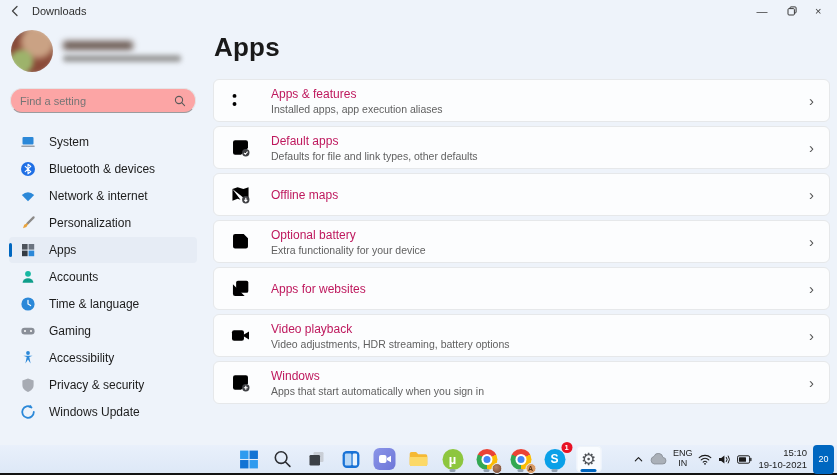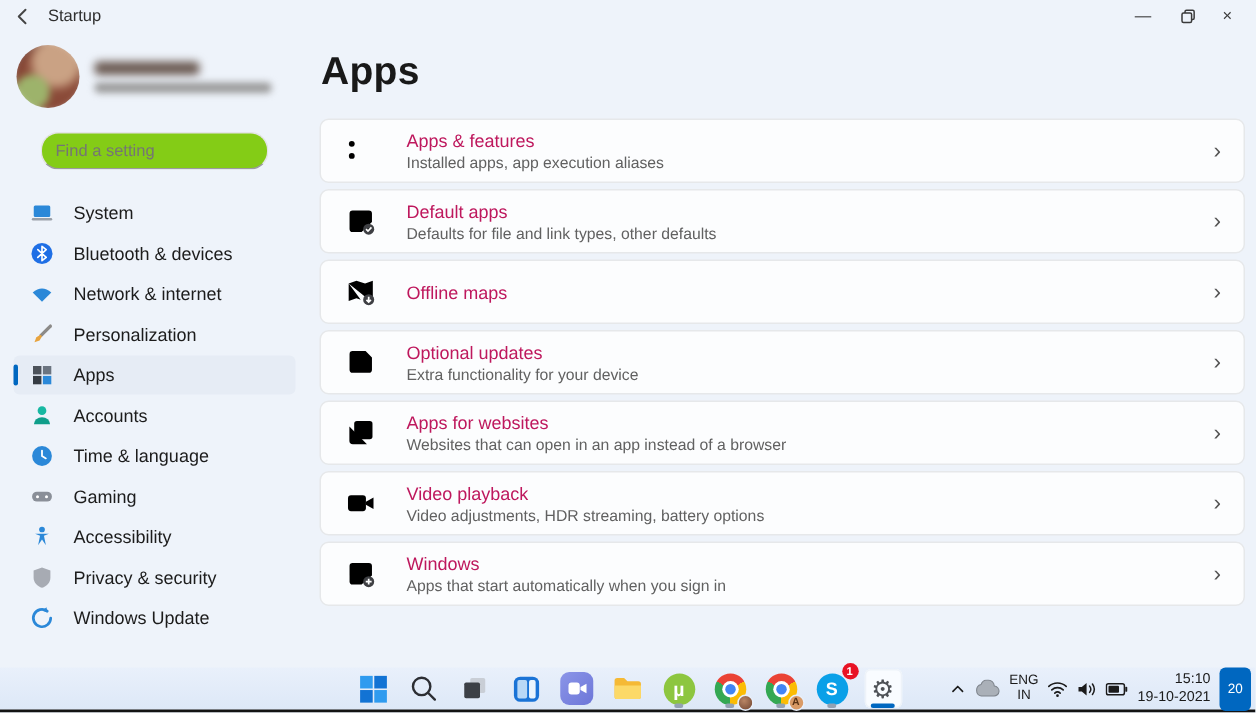--- a/index.html
+++ b/index.html
@@ -21,22 +21,22 @@
   .profile{display:flex;align-items:center;gap:10px;margin:8px 2px 16px 2px;}
   .avatar{width:42px;height:42px;border-radius:50%;overflow:hidden;position:relative;flex:0 0 auto;}
   .avatar .ph{position:absolute;inset:-3px;border-radius:50%;filter:blur(2.5px);
     background:
       radial-gradient(circle at 28% 72%, #9db36b 0 22%, transparent 26%),
       radial-gradient(circle at 62% 30%, #caa284 0 30%, transparent 45%),
       radial-gradient(circle at 50% 60%, #8a4a38 0 55%, #5f2f26 80%);}
   .pr-lines{display:flex;flex-direction:column;gap:5px;}
   .blur-name{width:70px;height:9px;border-radius:3px;background:#6b5a52;filter:blur(3px);}
   .blur-mail{width:118px;height:7px;border-radius:3px;background:#9a9a9a;filter:blur(2.5px);}
-  .searchbox{height:23px;background:#84cc16;border:1px solid #e4e4e6;border-bottom:1px solid #9b9b9e;
-    border-radius:12px;display:flex;align-items:center;padding:0 9px;margin:0 18px;}
+  .searchbox{height:23px;background:#fca5a5;border:1px solid #e4e4e6;border-bottom:1px solid #9b9b9e;
+    border-radius:12px;display:flex;align-items:center;padding:0 9px;margin:0 1px;}
   .searchbox input{border:0;outline:0;background:transparent;flex:1;font-size:11px;color:#5c5c5c;
     font-family:"Liberation Sans",sans-serif;padding:0;}
   .nav{margin-top:16px;display:flex;flex-direction:column;gap:1px;}
   .nav-item{display:flex;align-items:center;gap:13px;height:26px;padding:0 11px;border-radius:4px;
     font-size:12px;color:#1c1c1c;position:relative;cursor:default;}
   .nav-item.selected{background:#e6ecf5;}
   .nav-item.selected::before{content:"";position:absolute;left:0;top:6px;width:3px;height:14px;
     border-radius:3px;background:#0067c0;}
   .nav-ic{width:16px;height:16px;flex:0 0 auto;}
   
@@ -86,21 +86,21 @@
 </style>
 </head>
 <body>
 
 <div class="titlebar">
   <div class="back-btn">
     <svg width="12" height="12" viewBox="0 0 12 12">
         <path d="M8 1.5 L3.5 6 L8 10.5" stroke="#454545" stroke-width="1.3" fill="none" stroke-linecap="round" stroke-linejoin="round"></path>
       </svg>
   </div>
-  <span class="tb-title">Startup</span>
+  <span class="tb-title">Downloads</span>
   <div class="win-controls">
     <div class="wc">—</div>
     <div class="wc">
       <svg width="10" height="10" viewBox="0 0 10 10">
           <rect x="1" y="2.6" width="6.4" height="6.4" rx="1" fill="none" stroke="#3a3a3a" stroke-width="1"></rect>
           <path d="M3 2.6 V1.9 a1 1 0 0 1 1-1 h4.1 a1 1 0 0 1 1 1 V6 a1 1 0 0 1 -1 1 h-.7" fill="none" stroke="#3a3a3a" stroke-width="1"></path>
         </svg>
     </div>
     <div class="wc close">×</div>
   </div>
@@ -260,35 +260,34 @@
       </div>
     <span class="chev">›</span>
   </div>
 
   <div class="card">
     <svg class="card-ic" viewBox="0 0 20 20">
         <path d="M12.8 3.5 h-7.5 a1.8 1.8 0 0 0 -1.8 1.8 v9 a1.8 1.8 0 0 0 1.8 1.8 h9.4 a1.8 1.8 0 0 0 1.8 -1.8 V7.2 M3.5 9.8 h13 M10 3.5 V16"></path>
         <path d="M16.3 2 v4 M14.3 4 h4"></path>
       </svg>
     <div class="ct">
-        <span class="t">Optional updates</span>
+        <span class="t">Optional battery</span>
         <span class="s">Extra functionality for your device</span>
       </div>
     <span class="chev">›</span>
   </div>
 
   <div class="card">
     <svg class="card-ic" viewBox="0 0 20 20">
         <rect x="6.2" y="3.2" width="10.6" height="10.6" rx="1.6"></rect>
         <path d="M3.4 6.4 v8.2 a2 2 0 0 0 2 2 h8.2"></path>
         <path d="M9.4 10.6 L13.4 6.6 M10.4 6.6 h3 v3"></path>
       </svg>
     <div class="ct">
         <span class="t">Apps for websites</span>
-        <span class="s">Websites that can open in an app instead of a browser</span>
       </div>
     <span class="chev">›</span>
   </div>
 
   <div class="card">
     <svg class="card-ic" viewBox="0 0 20 20">
         <rect x="2.6" y="5.4" width="10.4" height="9.2" rx="1.8"></rect>
         <path d="M13 9.2 L17.4 6.6 V13.4 L13 10.8"></path>
       </svg>
     <div class="ct">

